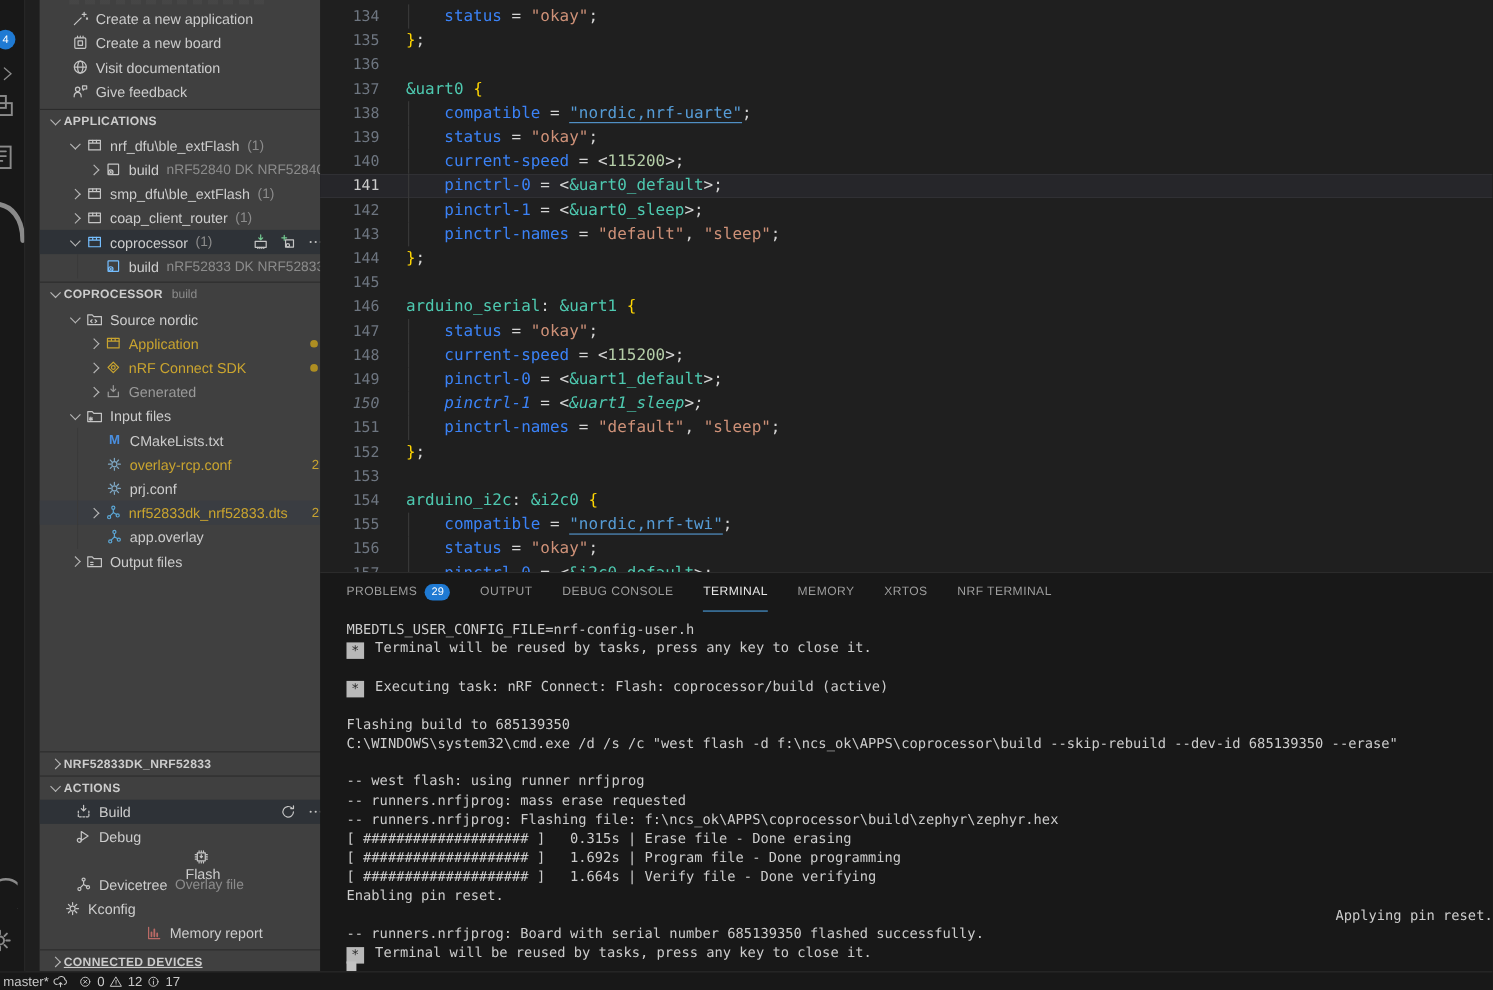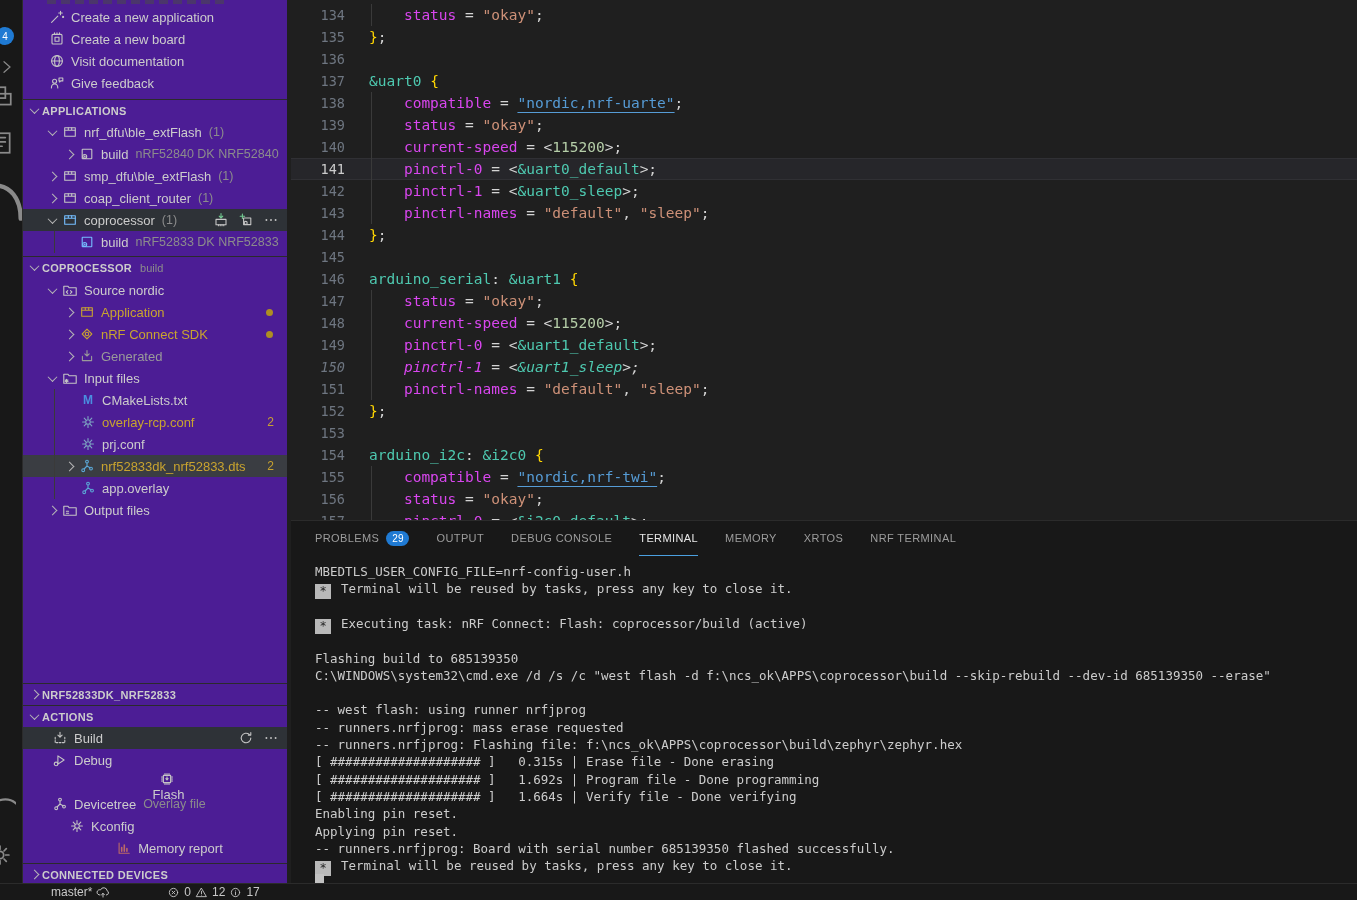--- a/index.html
+++ b/index.html
@@ -7,21 +7,21 @@
   body { font-family:"Liberation Sans", sans-serif; position:relative; }
 
   
   #activity-bar { position:absolute; left:0; top:0; width:23px; height:883px;
     background:#181818; border-right:1px solid #2b2b2b; overflow:hidden; z-index:5; }
   .abfrag { position:absolute; color:#8a8a8a; }
   .ab-badge { position:absolute; left:-4px; top:27px; width:18px; height:18px; border-radius:50%;
     background:#1f7ad3; color:#fff; font-size:10px; display:flex; align-items:center; justify-content:center; }
 
   
-  #sidebar { position:absolute; left:20px; top:0; width:267px; height:883px; background:#4c1d95; overflow:hidden; }
+  #sidebar { position:absolute; left:36px; top:0; width:267px; height:883px; background:#404040; overflow:hidden; }
   .sep { position:absolute; left:0; right:0; height:1px; background:#2b2b2b; }
   .shead { position:absolute; left:0; right:0; height:21px; display:flex; align-items:center;
     color:#cccccc; font-size:11px; font-weight:bold; letter-spacing:.3px; cursor:pointer; }
   .shead .desc { font-weight:normal; color:#8c8c8c; margin-left:8px; letter-spacing:0; }
   .chev { width:7px; height:7px; border-right:1.3px solid #b6b6b6; border-bottom:1.3px solid #b6b6b6; display:inline-block; }
   .chev.down { transform:rotate(45deg) translate(-1px,-1px); }
   .chev.right { transform:rotate(-45deg); }
   .chev-slot { width:16px; min-width:16px; display:flex; justify-content:center; align-items:center; }
   .shead .chev-slot { margin-left:6px; margin-right:0px; }
   .srow { position:absolute; left:0; right:0; height:22px; display:flex; align-items:center;
@@ -48,21 +48,21 @@
 
   
   #editor { position:absolute; left:291px; top:0; width:1066px; height:520px; background:#1f1f1f; overflow:hidden; }
   .eline { position:absolute; left:0; right:0; height:22px; line-height:22px; white-space:pre;
     font-family:"DejaVu Sans Mono", monospace; font-size:14.5px; }
   .lnum { position:absolute; left:0; width:54px; text-align:right; color:#6e7681; font-size:13.5px; }
   .lnum.cur { color:#cccccc; }
   .codespan { position:absolute; left:78px; }
   .eguide { position:absolute; left:80px; top:0; bottom:0; width:1px; background:#3a3a3a; }
   .curline { background:#26262a; box-shadow:inset 0 1px 0 #303034, inset 0 -1px 0 #303034; }
-  .tk-pln{color:#d4d4d4}.tk-prop{color:#d946ef}.tk-str{color:#ce9178}
+  .tk-pln{color:#d4d4d4}.tk-prop{color:#3b82f6}.tk-str{color:#ce9178}
   .tk-lnk{color:#569cd6;text-decoration:underline;text-underline-offset:3.5px}
   .tk-ref{color:#4ec9b0}.tk-num{color:#b5cea8}.tk-brc{color:#ffd602}
 
   
   #panel { position:absolute; left:291px; top:520px; width:1066px; height:363px; background:#181818;
     border-top:1px solid #2b2b2b; overflow:hidden; }
   #panel-tabs { position:absolute; left:24px; top:0; right:0; height:35px; display:flex; gap:27px; align-items:center; }
   .ptab { height:100%; display:flex; align-items:center; gap:7px; color:#9d9d9d; font-size:11px;
     letter-spacing:.4px; cursor:pointer; border-bottom:1px solid transparent; }
   .ptab.active { color:#e8e8e8; border-bottom-color:#4ba0e0; }
@@ -72,21 +72,21 @@
     font-family:"DejaVu Sans Mono", monospace; font-size:12.5px; white-space:pre; }
   .tmark { display:inline-block; width:16px; height:15px; background:#b9b9b9; color:#262626;
     text-align:center; font-size:12px; line-height:15px; margin-right:10px; vertical-align:-2px;
     font-family:"DejaVu Sans Mono",monospace; }
   .tcursor { display:inline-block; width:9px; height:16px; background:#c2c2c2; vertical-align:-3px; }
 
   
   #status-bar { position:absolute; left:0; top:883px; width:1357px; height:17px; background:#181818;
     border-top:1px solid #2b2b2b; display:flex; align-items:center; color:#c8c8c8; font-size:12px;
     padding-left:3px; gap:9px; overflow:hidden; }
-  .sbitem { display:flex; align-items:center; gap:4px; cursor:pointer; height:100%;margin-left:48px; }
+  .sbitem { display:flex; align-items:center; gap:4px; cursor:pointer; height:100%; }
   .sbicon { display:flex; align-items:center; }
   svg { display:block; }
 </style>
 </head>
 <body>
 
 <div id="activity-bar">
     <div class="ab-badge">4</div>
     <div class="abfrag" style="top: 58px; left: -2px;">
       <svg width="18" height="18" viewBox="0 0 24 24" fill="none" stroke="#8a8a8a" stroke-width="1.6" stroke-linecap="round">
@@ -468,40 +468,40 @@
         <svg width="16" height="16" viewBox="0 0 16 16" fill="none" stroke="currentColor" stroke-width="1.1" stroke-linecap="round" stroke-linejoin="round">
           <circle cx="8" cy="3.6" r="1.4"></circle>
           <circle cx="4.2" cy="12.2" r="1.4"></circle>
           <circle cx="12" cy="10.6" r="1.4"></circle>
           <path d="M8 5v3M8 8l-2.9 3M8 8l3 1.8"></path>
         </svg>
       </span>
       <span class="lbl">Devicetree</span>
       <span class="desc">Overlay file</span>
     </div>
-    <div class="srow" style="top: 815px; padding-left: 47px;">
+    <div class="srow" style="top: 815px; padding-left: 20px;">
       <span class="icon-slot">
         <svg width="16" height="16" viewBox="0 0 16 16" fill="none" stroke="currentColor" stroke-width="1.1" stroke-linecap="round" stroke-linejoin="round">
           <circle cx="8" cy="8" r="2.3"></circle>
           <path d="M8 2.6v2M8 11.4v2M2.6 8h2M11.4 8h2M4.2 4.2l1.4 1.4M10.4 10.4l1.4 1.4M4.2 11.8l1.4-1.4M10.4 5.6l1.4-1.4"></path>
         </svg>
       </span>
       <span class="lbl">Kconfig</span>
     </div>
     <div class="srow" style="top: 837px; padding-left: 30px; justify-content: center;">
       <span class="icon-slot icon-red">
         <svg width="16" height="16" viewBox="0 0 16 16" fill="none" stroke="currentColor" stroke-width="1.1" stroke-linecap="round" stroke-linejoin="round">
           <path d="M3.1 3v10.2h10.1"></path>
           <path d="M5.7 11.2V7.6M8.3 11.2V5M10.9 11.2V8.6" stroke-width="1.6"></path>
         </svg>
       </span>
       <span class="lbl">Memory report</span>
     </div>
     <div class="sep" style="top: 863px;"></div>
-    <div class="shead" style="top: 864px;">
+    <div class="shead" style="top: 864px; text-decoration: underline;">
       <span class="chev-slot">
         <span class="chev right"></span>
       </span>
       <span>CONNECTED DEVICES</span>
     </div>
   </div>
 <div id="editor">
     <div class="eline" style="top: 4px;"><div class="eguide"></div><span class="lnum">134</span><span class="codespan"><span class="tk-pln">    </span><span class="tk-prop">status</span><span class="tk-pln"> = </span><span class="tk-str">"okay"</span><span class="tk-pln">;</span></span></div>
     <div class="eline" style="top: 26px;"><span class="lnum">135</span><span class="codespan"><span class="tk-brc">}</span><span class="tk-pln">;</span></span></div>
     <div class="eline" style="top: 48px;"><span class="lnum">136</span><span class="codespan"></span></div>
@@ -561,21 +561,21 @@
       <div class="tline" style="top: 93.5px;"><span>Flashing build to 685139350</span></div>
       <div class="tline" style="top: 110.8px;"><span>C:\WINDOWS\system32\cmd.exe /d /s /c "west flash -d f:\ncs_ok\APPS\coprocessor\build --skip-rebuild --dev-id 685139350 --erase"</span></div>
       <div class="tline" style="top: 128.1px;"><span></span></div>
       <div class="tline" style="top: 162.7px;"><span>-- runners.nrfjprog: mass erase requested</span></div>
       <div class="tline" style="top: 145.4px;"><span>-- west flash: using runner nrfjprog</span></div>
       <div class="tline" style="top: 180px;"><span>-- runners.nrfjprog: Flashing file: f:\ncs_ok\APPS\coprocessor\build\zephyr\zephyr.hex</span></div>
       <div class="tline" style="top: 197.3px;"><span>[ #################### ]   0.315s | Erase file - Done erasing</span></div>
       <div class="tline" style="top: 214.6px;"><span>[ #################### ]   1.692s | Program file - Done programming</span></div>
       <div class="tline" style="top: 231.9px;"><span>[ #################### ]   1.664s | Verify file - Done verifying</span></div>
       <div class="tline" style="top: 249.2px;"><span>Enabling pin reset.</span></div>
-      <div class="tline" style="top: 266.5px;"><span>Applying pin reset.</span></div>
+      <div class="tline" style="top: 266.5px; text-align: right;"><span>Applying pin reset.</span></div>
       <div class="tline" style="top: 283.8px;"><span>-- runners.nrfjprog: Board with serial number 685139350 flashed successfully.</span></div>
       <div class="tline" style="top: 301.1px;"><span class="tmark">*</span><span>Terminal will be reused by tasks, press any key to close it.</span></div>
       <div class="tline" style="top: 318.4px;"><span class="tcursor"></span><span></span></div>
     </div>
 </div>
 <div id="status-bar">
     <div class="sbitem">
       <span>master*</span>
       <span class="sbicon">
         <svg width="14" height="14" viewBox="0 0 16 16" fill="none" stroke="currentColor" stroke-width="1.1" stroke-linecap="round" stroke-linejoin="round">

